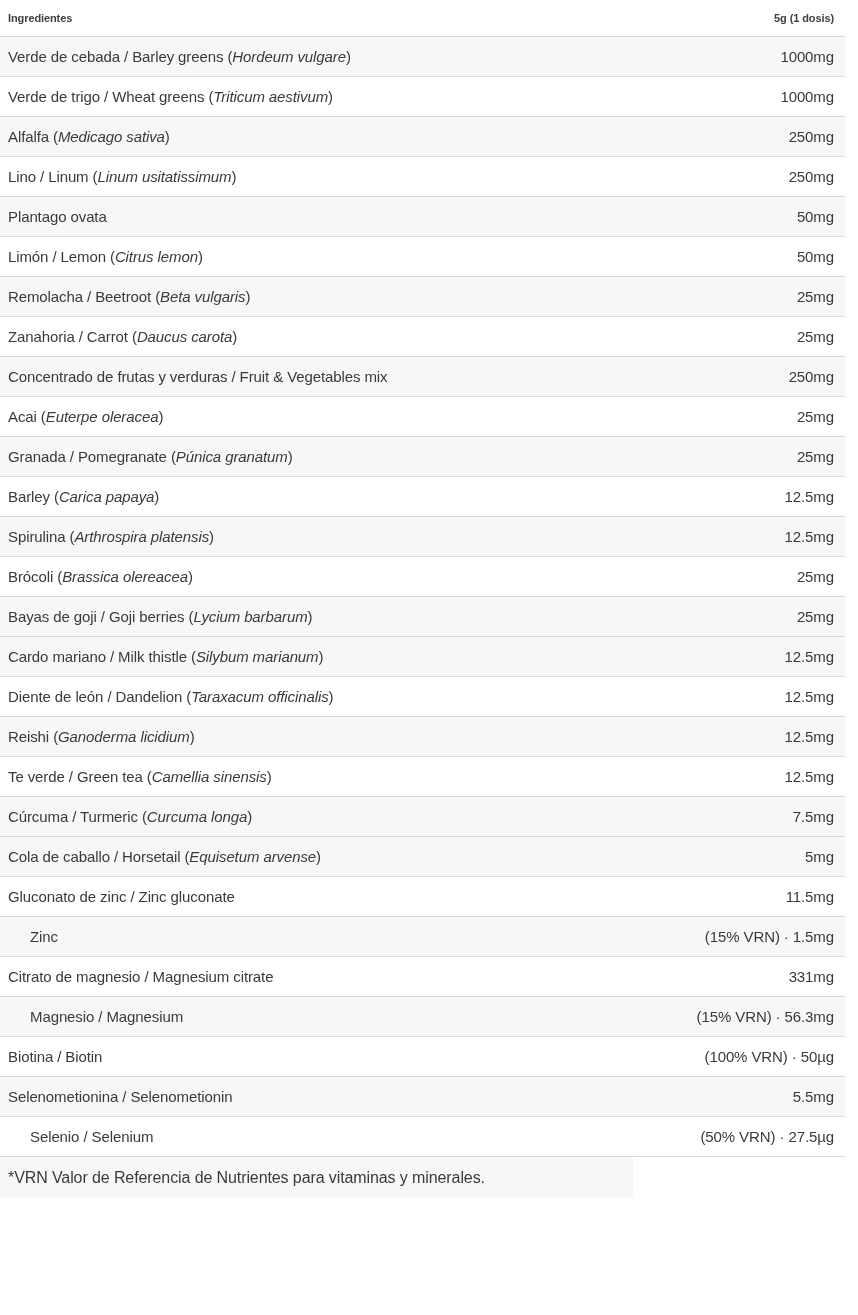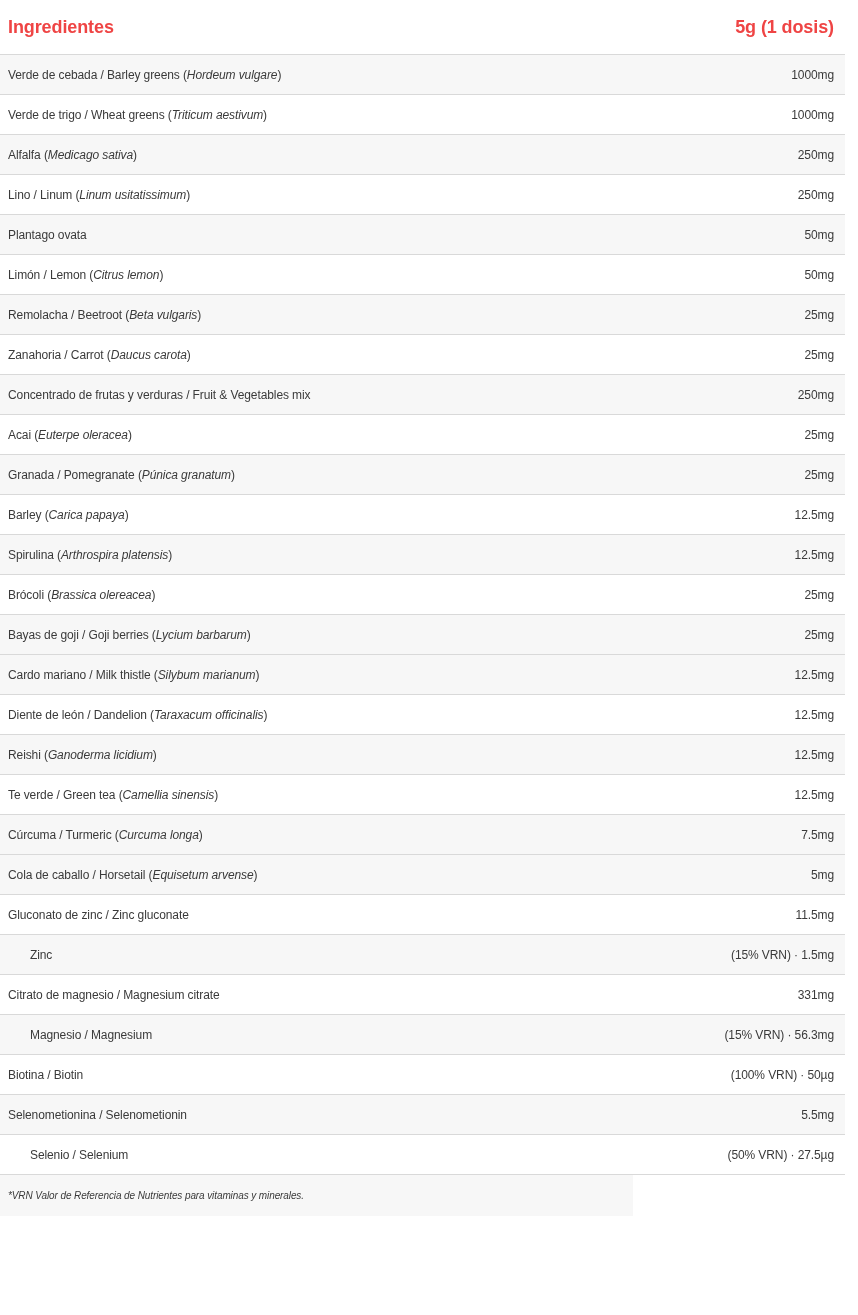--- a/index.html
+++ b/index.html
@@ -14,57 +14,56 @@
     overflow:hidden;
     background:#ffffff;
     font-family:"Liberation Sans", sans-serif;
     color:var(--text);
     letter-spacing:-0.1px;
   }
   .ingredients-table{
     width:845px;
   }
   .thead{
-    height:55px;
+    height:37px;
     display:flex;
     align-items:center;
     justify-content:space-between;
     padding:0 11px 0 8px;
     border-bottom:1px solid var(--border);
-    font-size:18px;
+    font-size:11px;
     font-weight:bold;
-    color:#ef4444;
+    color:#404040;
   }
   .row{
     height:40px;
     display:flex;
     align-items:center;
     justify-content:space-between;
     padding:0 11px 0 8px;
     border-bottom:1px solid var(--border);
-    font-size:12px;
+    font-size:15px;
   }
   .row.alt{background:var(--altbg);}
   .row.indent{padding-left:30px;}
   .name{white-space:nowrap;}
   .latin{font-style:italic;}
   .amount{white-space:nowrap;text-align:right;}
   .tfoot{
     height:41px;
     display:flex;
   }
   .tfoot .note-cell{
     width:633px;
     height:100%;
     background:var(--altbg);
     display:flex;
     align-items:center;
     padding-left:8px;
-    font-size:10px;
-    font-style:italic;
+    font-size:16px;
   }
 </style>
 </head>
 <body>
 
 <div class="ingredients-table">
 
   <div class="thead">
     <span>Ingredientes</span>
     <span>5g (1 dosis)</span>

